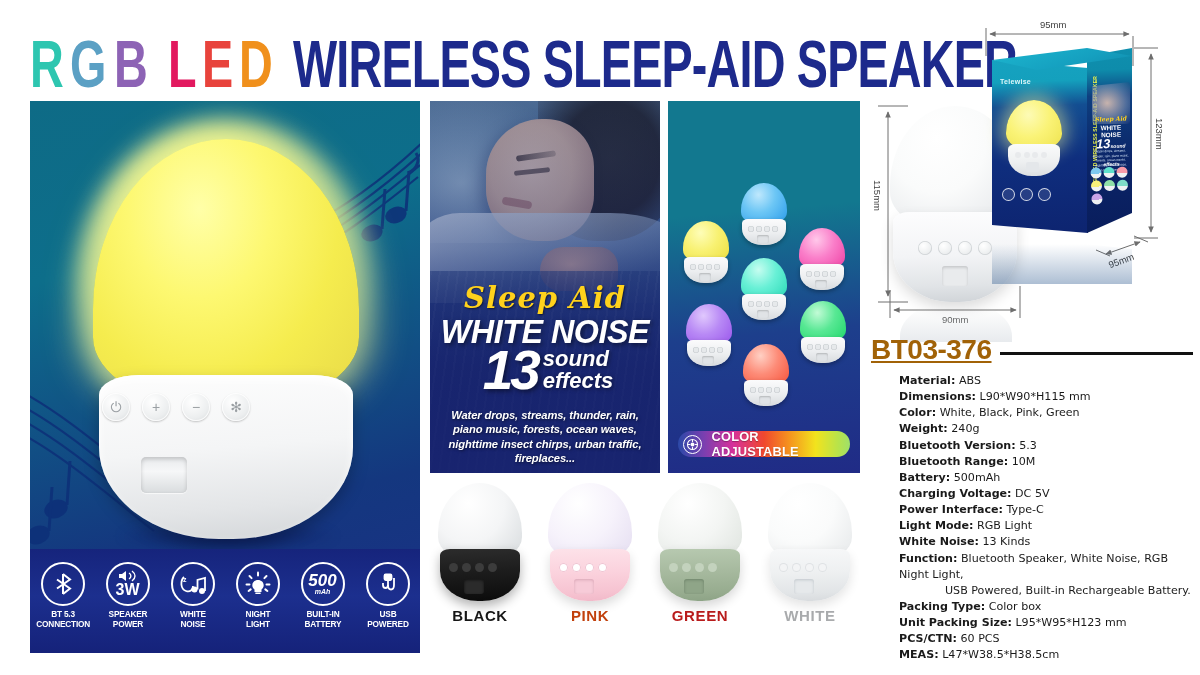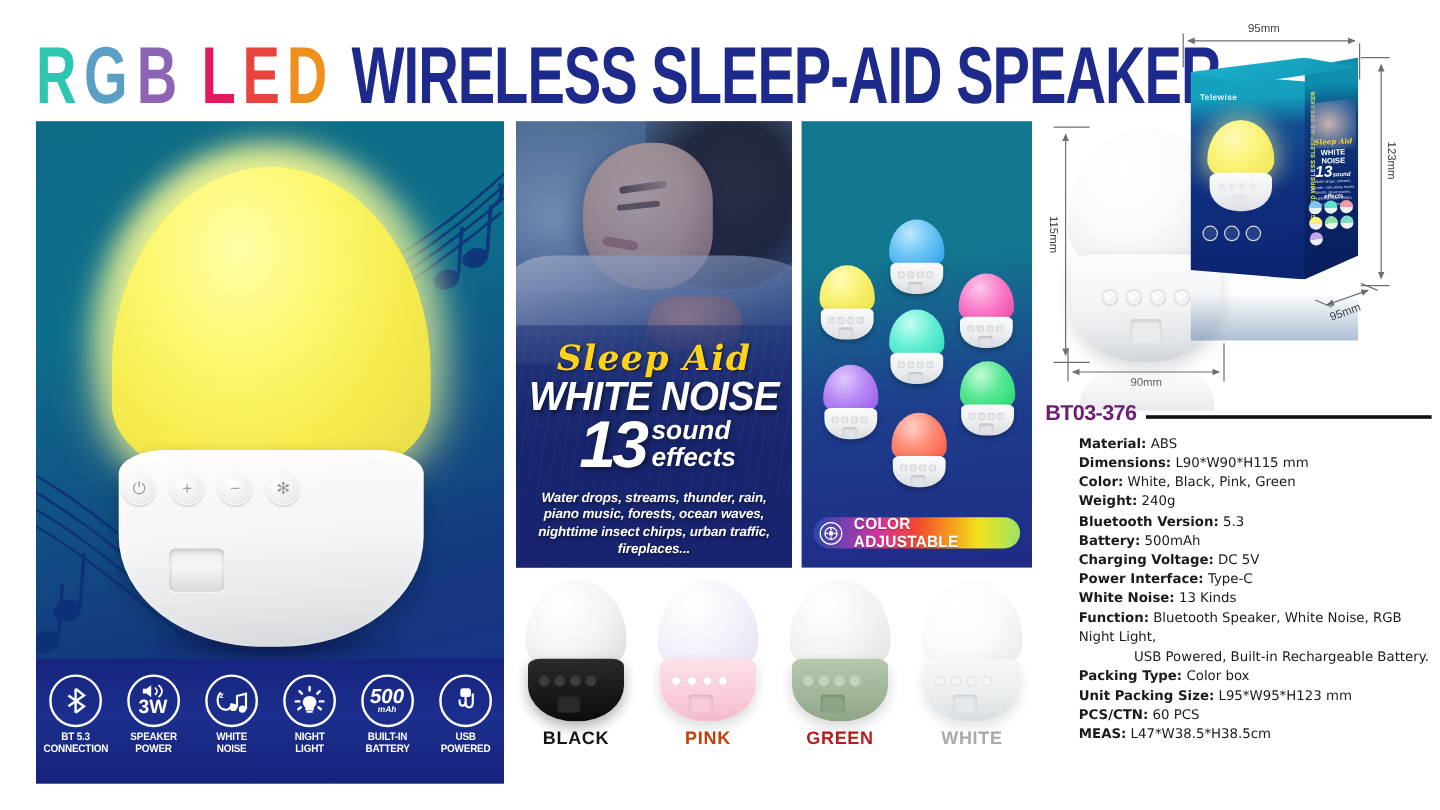--- a/index.html
+++ b/index.html
@@ -452,23 +452,24 @@
   }
 
   
   #spec {
     position: absolute; left: 871px; top: 334px; width: 322px;
   }
   #spec-head {
     display: flex; align-items: center; gap: 8px;
   }
   #sku {
-    font-size: 18px; font-weight: bold; color: #701a75;
+    font-size: 28px; font-weight: bold; color: #a16207;
     font-family: "Liberation Sans Narrow", "Liberation Sans", sans-serif;
     letter-spacing: -0.5px;
+    text-decoration: underline;
   }
   #sku-rule { flex: 1; height: 3px; background: #111; margin-top: 6px; }
   #spec-list { margin-top: 7px; }
   .sp {
     font-size: 11.1px; color: #1a1a1a; line-height: 1.455;
     font-family: "DejaVu Sans", sans-serif;
     margin-left: 28px;
   }
   .sp b { font-weight: bold; }
   .sp-cont { padding-left: 46px; }
@@ -902,23 +903,25 @@
   <div id="spec-head">
     <div id="sku">BT03-376</div>
     <div id="sku-rule"></div>
   </div>
   <div id="spec-list">
     <div class="sp"><b>Material:</b> <span>ABS</span></div>
     <div class="sp"><b>Dimensions:</b> <span>L90*W90*H115 mm</span></div>
     <div class="sp"><b>Color:</b> <span>White, Black, Pink, Green</span></div>
     <div class="sp"><b>Weight:</b> <span>240g</span></div>
     <div class="sp"><b>Bluetooth Version:</b> <span>5.3</span></div>
+    <div class="sp"><b>Bluetooth Range:</b> <span>10M</span></div>
     <div class="sp"><b>Battery:</b> <span>500mAh</span></div>
     <div class="sp"><b>Charging Voltage:</b> <span>DC 5V</span></div>
     <div class="sp"><b>Power Interface:</b> <span>Type-C</span></div>
+    <div class="sp"><b>Light Mode:</b> <span>RGB Light</span></div>
     <div class="sp"><b>White Noise:</b> <span>13 Kinds</span></div>
     <div class="sp"><b>Function:</b> <span>Bluetooth Speaker, White Noise, RGB Night Light,</span></div>
     <div class="sp sp-cont">USB Powered, Built-in Rechargeable Battery.</div>
     <div class="sp"><b>Packing Type:</b> <span>Color box</span></div>
     <div class="sp"><b>Unit Packing Size:</b> <span>L95*W95*H123 mm</span></div>
     <div class="sp"><b>PCS/CTN:</b> <span>60 PCS</span></div>
     <div class="sp"><b>MEAS:</b> <span>L47*W38.5*H38.5cm</span></div>
 
   </div>
 

